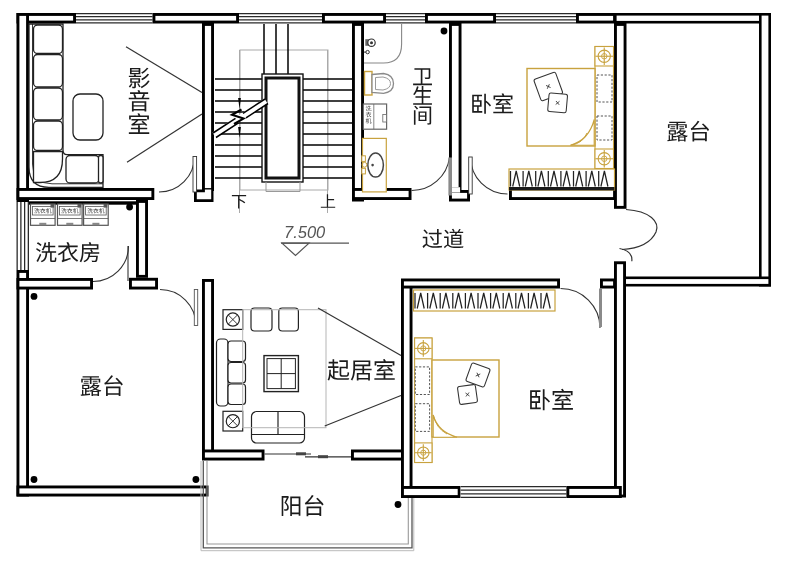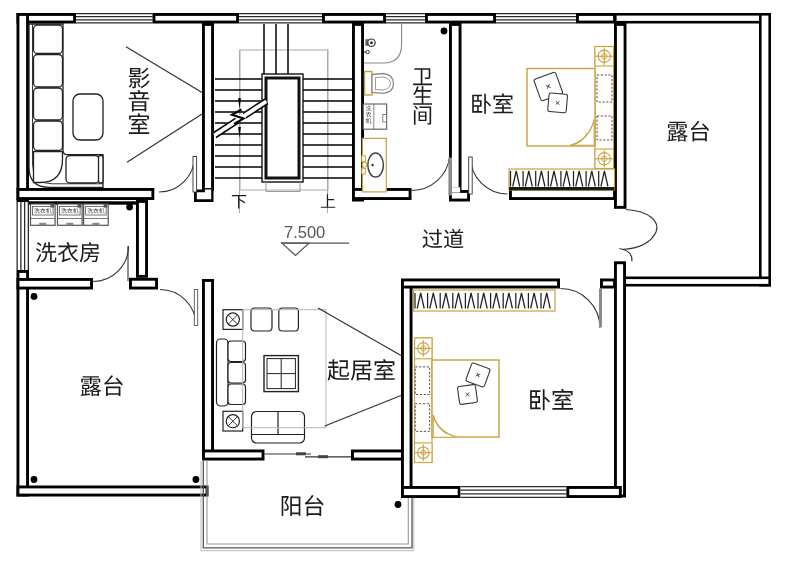--- a/index.html
+++ b/index.html
@@ -1,15 +1,15 @@
 <!DOCTYPE html>
 <html><head><meta charset="utf-8"><title>floorplan</title>
 <style>
 html,body{margin:0;padding:0;background:#fff;}
-#plan{position:relative;width:789px;height:564px;}
+#plan{position:relative;width:789px;height:564px;font-style:italic;}
 </style></head>
 <body>
 
 <div id="plan">
 <svg width="789" height="564" viewBox="0 0 789 564">
 <rect x="0" y="0" width="789" height="564" fill="#fff"></rect>
 
 <rect x="17.95" y="14.45" width="56.60" height="7.60" fill="#fff" stroke="#000" stroke-width="2.9"></rect>
 
 <rect x="76.00" y="13.00" width="76.50" height="10.50" fill="#fff"></rect>

